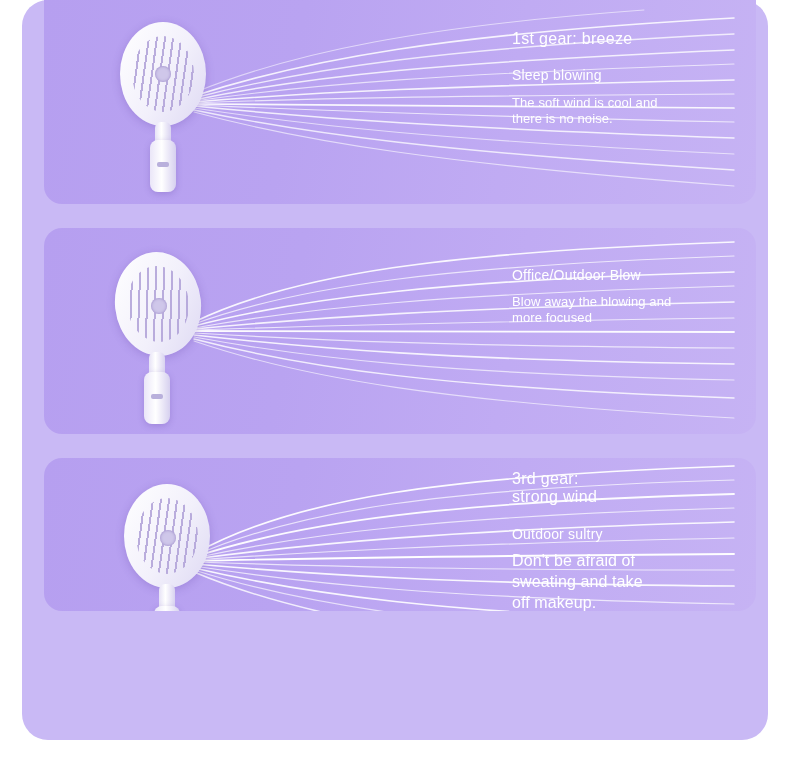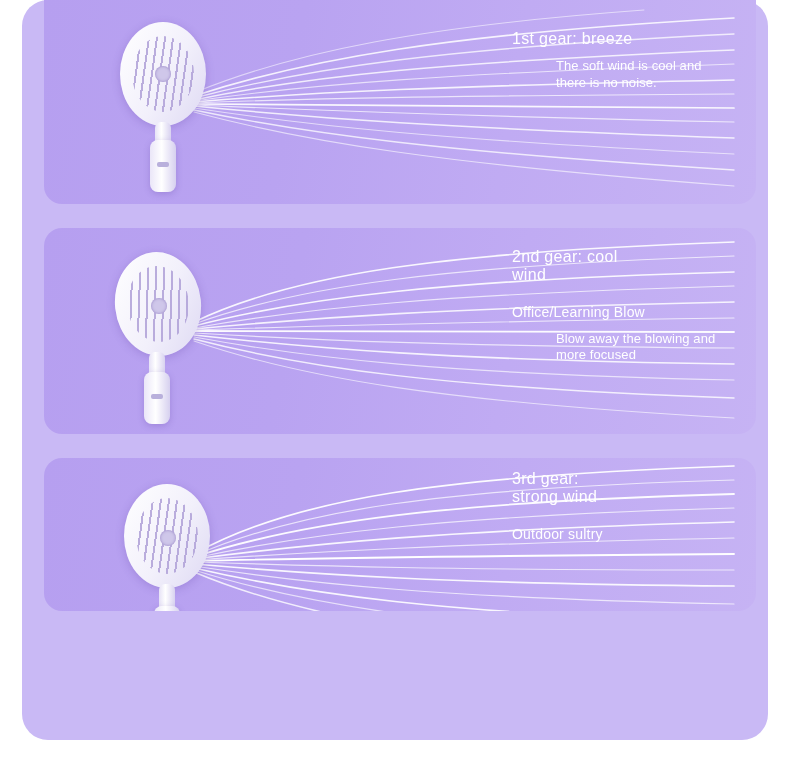--- a/index.html
+++ b/index.html
@@ -132,21 +132,20 @@
     line-height: 1.3;
     margin-top: 18px;
     letter-spacing: .2px;
   }
   .desc {
     font-size: 13px;
     line-height: 1.25;
     margin-top: 10px;
     letter-spacing: .1px;
     white-space: pre-line;
-    margin-left: 44px;
   }
   .desc.big {
     font-size: 16px;
     line-height: 1.3;
     margin-top: 8px;
   }
 </style>
 </head>
 <body>
 
@@ -177,20 +176,21 @@
       <div class="fan" style="left:58px; top:22px; width:130px; height:170px;">
         <div class="head" style="left:18px; top:0;"></div>
         <div class="hub" style="left:53px; top:44px;"></div>
         <div class="neck" style="left:53px; top:100px; height:30px;"></div>
         <div class="base" style="left:48px; top:118px;"></div>
         <div class="btn" style="left:55px; top:140px;"></div>
       </div>
 
       <div class="txt" style="left:468px; top:30px; width:230px;">
         <div class="title">1st gear: breeze</div>
+        <div class="subtitle">Sleep blowing</div>
         <div class="desc">The soft wind is cool and
 there is no noise.</div>
       </div>
     </div>
 
     <div class="card c2">
       <svg class="wind" viewBox="0 0 712 206" preserveAspectRatio="none">
         <g stroke="#ffffff" fill="none" stroke-linecap="round">
           <path d="M150 94 C 250 46, 400 24, 690 14" stroke-width="1.6" opacity=".9"></path>
           <path d="M150 96 C 255 58, 400 38, 690 28" stroke-width="1.2" opacity=".7"></path>
@@ -209,23 +209,21 @@
 
       <div class="fan" style="left:55px; top:24px; width:130px; height:172px;">
         <div class="head" style="left:16px; top:0; transform: rotate(-6deg);"></div>
         <div class="hub" style="left:52px; top:46px;"></div>
         <div class="neck" style="left:50px; top:100px; height:32px;"></div>
         <div class="base" style="left:45px; top:120px;"></div>
         <div class="btn" style="left:52px; top:142px;"></div>
       </div>
 
       <div class="txt" style="left:468px; top:20px; width:230px;">
-        <div class="title">2nd gear: cool
-wind</div>
-        <div class="subtitle">Office/Learning Blow</div>
+        <div class="subtitle">Office/Outdoor Blow</div>
         <div class="desc">Blow away the blowing and
 more focused</div>
       </div>
     </div>
 
     <div class="card c3">
       <svg class="wind" viewBox="0 0 712 210" preserveAspectRatio="none">
         <g stroke="#ffffff" fill="none" stroke-linecap="round">
           <path d="M150 96 C 250 40, 400 18, 690 8" stroke-width="1.7" opacity=".95"></path>
           <path d="M150 98 C 254 52, 400 30, 690 22" stroke-width="1.2" opacity=".7"></path>
@@ -248,17 +246,20 @@
         <div class="hub" style="left:54px; top:46px;"></div>
         <div class="neck" style="left:53px; top:100px; height:34px;"></div>
         <div class="base" style="left:48px; top:122px;"></div>
         <div class="btn" style="left:55px; top:144px;"></div>
       </div>
 
       <div class="txt" style="left:468px; top:12px; width:230px;">
         <div class="title">3rd gear:
 strong wind</div>
         <div class="subtitle">Outdoor sultry</div>
+        <div class="desc big">Don't be afraid of
+sweating and take
+off makeup.</div>
       </div>
     </div>
 
   </div>
 </div>
 
 </body></html>

